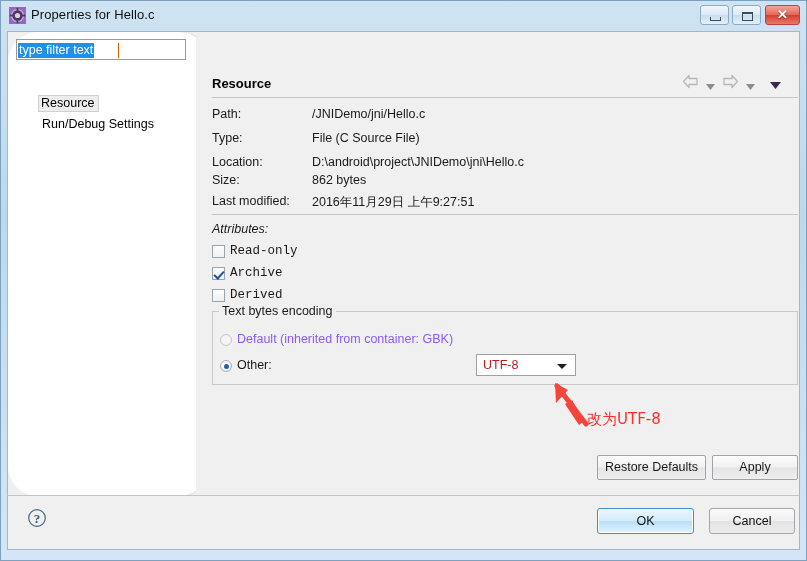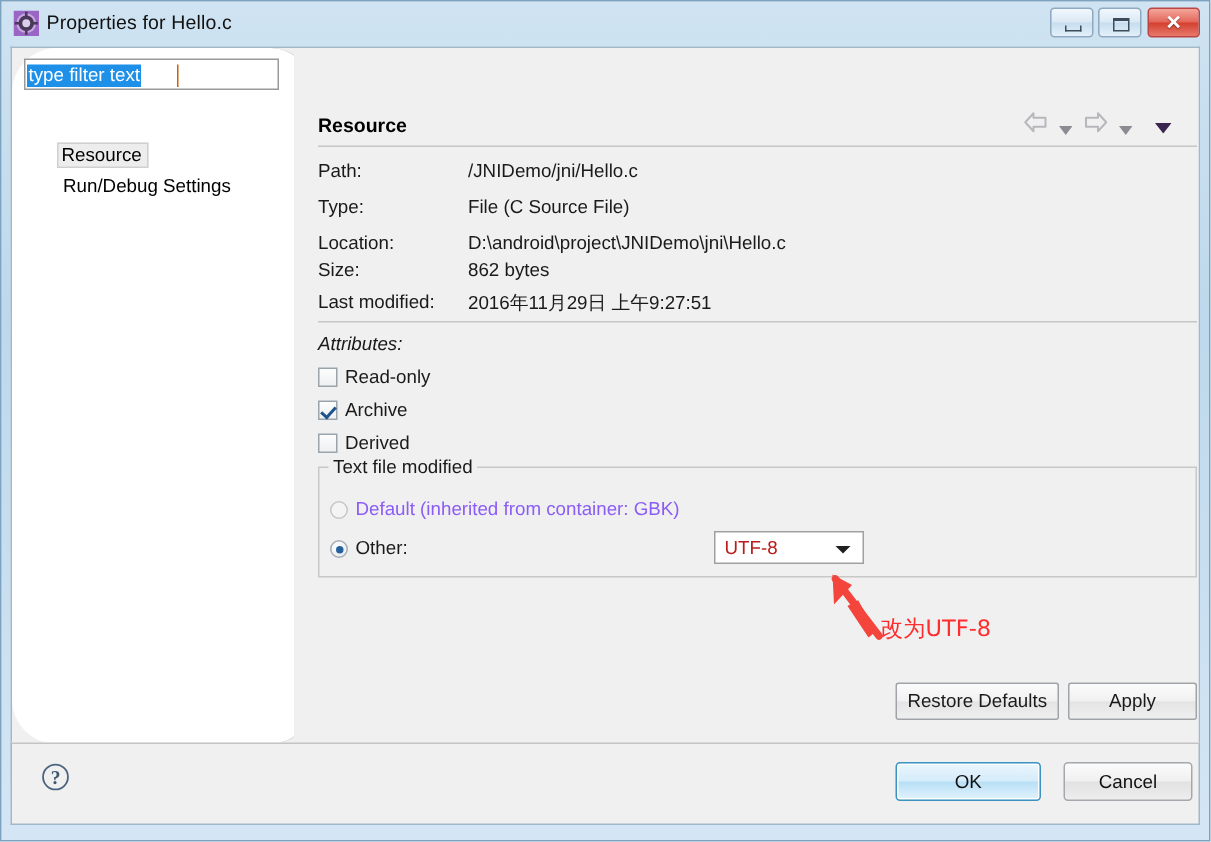--- a/index.html
+++ b/index.html
@@ -258,21 +258,21 @@
   }
   .cb.checked::after {
     content: "";
     position: absolute;
     left: 3px; top: 1px;
     width: 4px; height: 8px;
     border: solid #20538d;
     border-width: 0 2px 2px 0;
     transform: rotate(42deg);
   }
-  .check-label { position: absolute; left: 18px; top: 0; }
+  .check-label { position: absolute; left: 18px; top: 0; font-family: Liberation Mono, monospace; }
 
   
   #encoding-group {
     position: absolute;
     left: 8px; top: 279px;
     width: 586px;
     height: 74px;
     box-sizing: border-box;
     border: 1px solid #c8c8c8;
   }
@@ -527,21 +527,21 @@
         <div class="check-row" id="check-1">
           <span class="cb checked"></span>
           <span class="check-label">Archive</span>
         </div>
         <div class="check-row" id="check-2">
           <span class="cb"></span>
           <span class="check-label">Derived</span>
         </div>
 
         <div id="encoding-group"></div>
-        <div id="encoding-legend">Text file modified</div>
+        <div id="encoding-legend">Text bytes encoding</div>
 
         <div class="radio-row disabled" id="radio-0">
           <span class="rb"></span>
           <span class="radio-label">Default (inherited from container: GBK)</span>
         </div>
         <div class="radio-row" id="radio-1">
           <span class="rb selected"></span>
           <span class="radio-label">Other:</span>
         </div>
 

